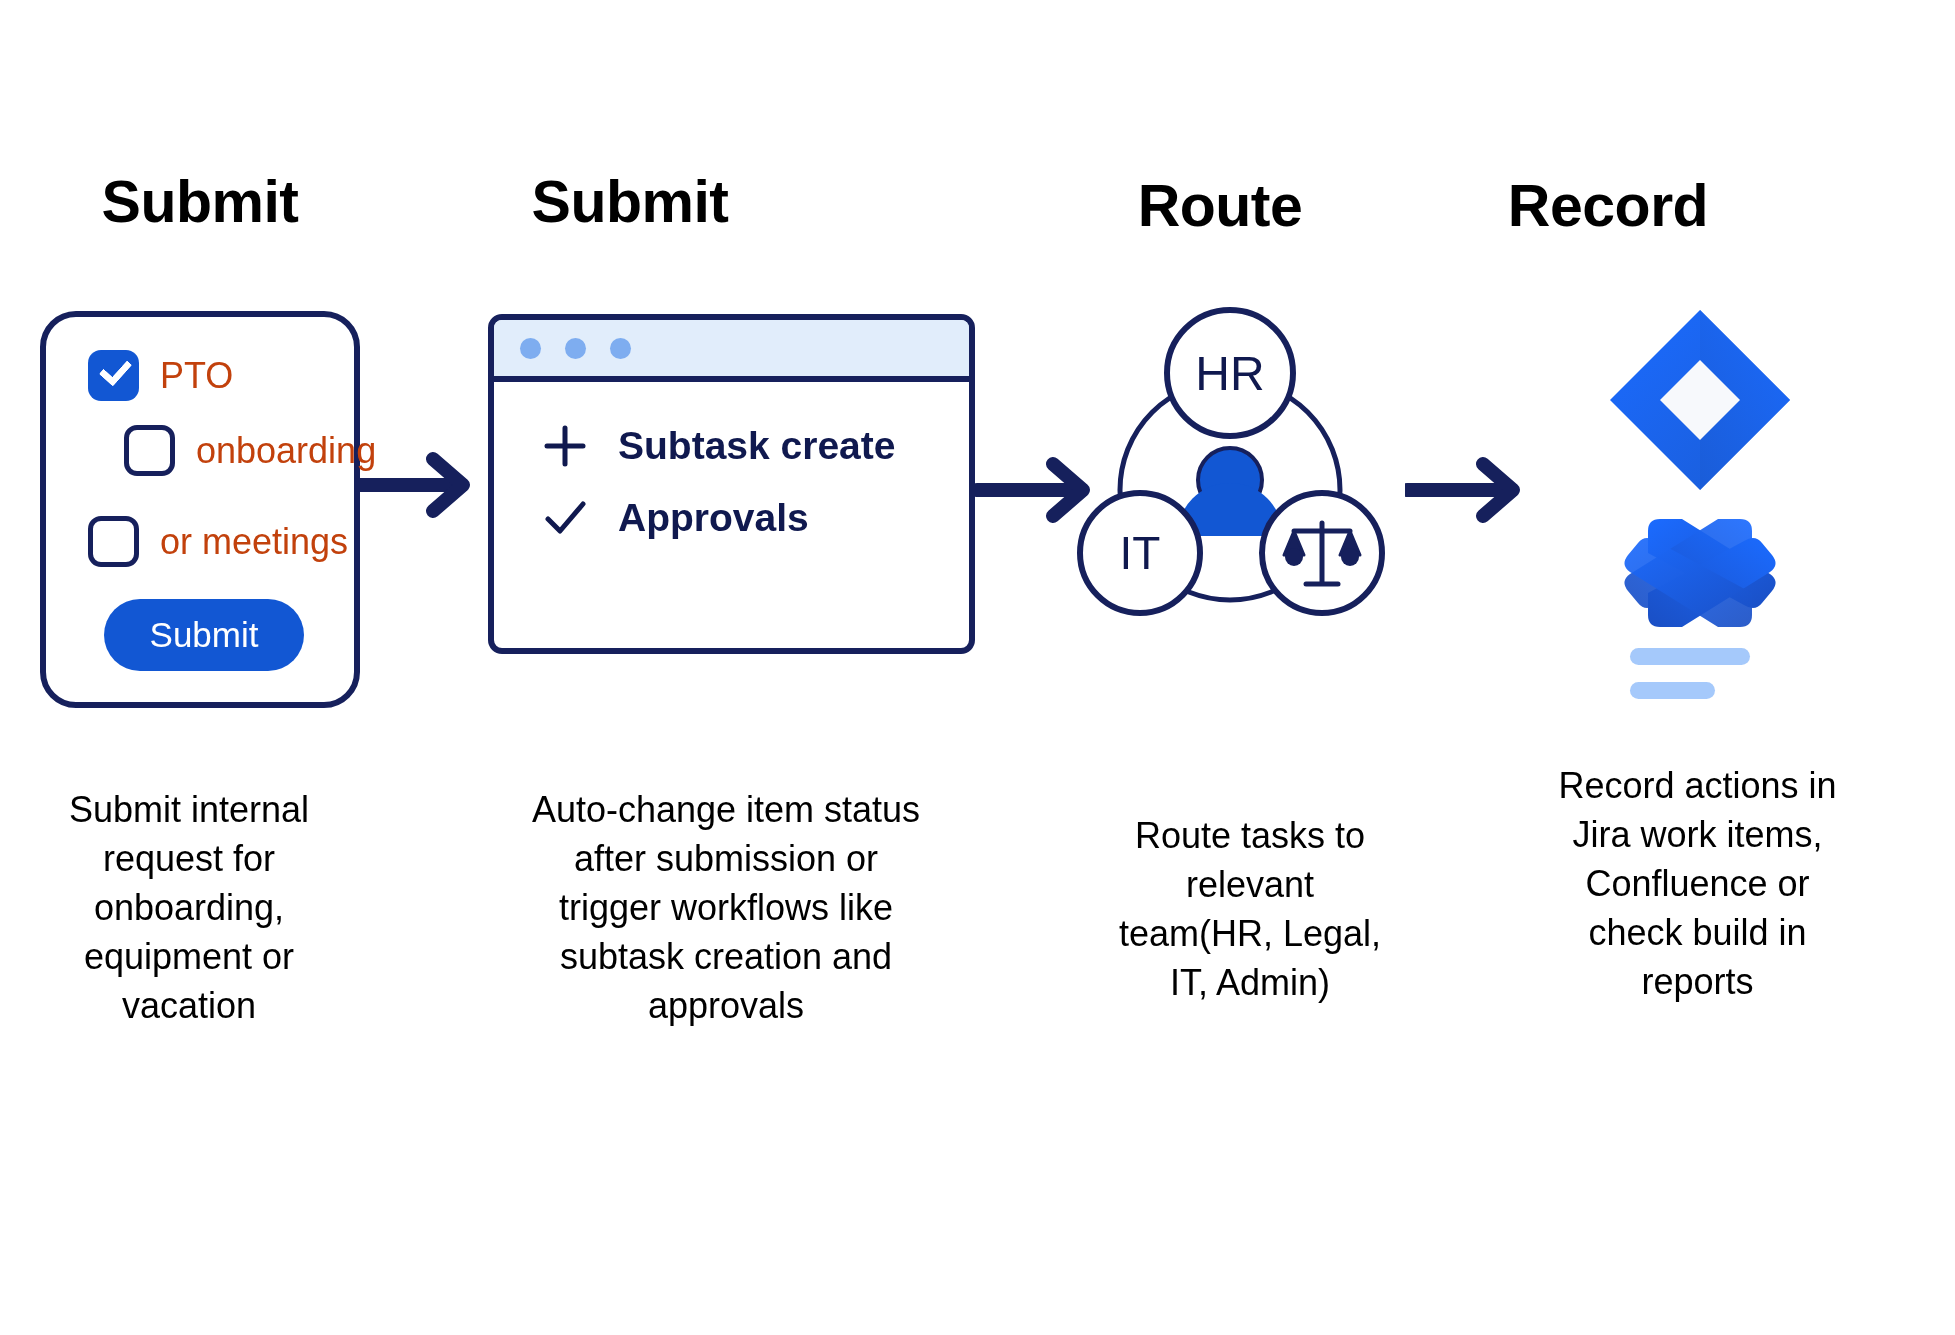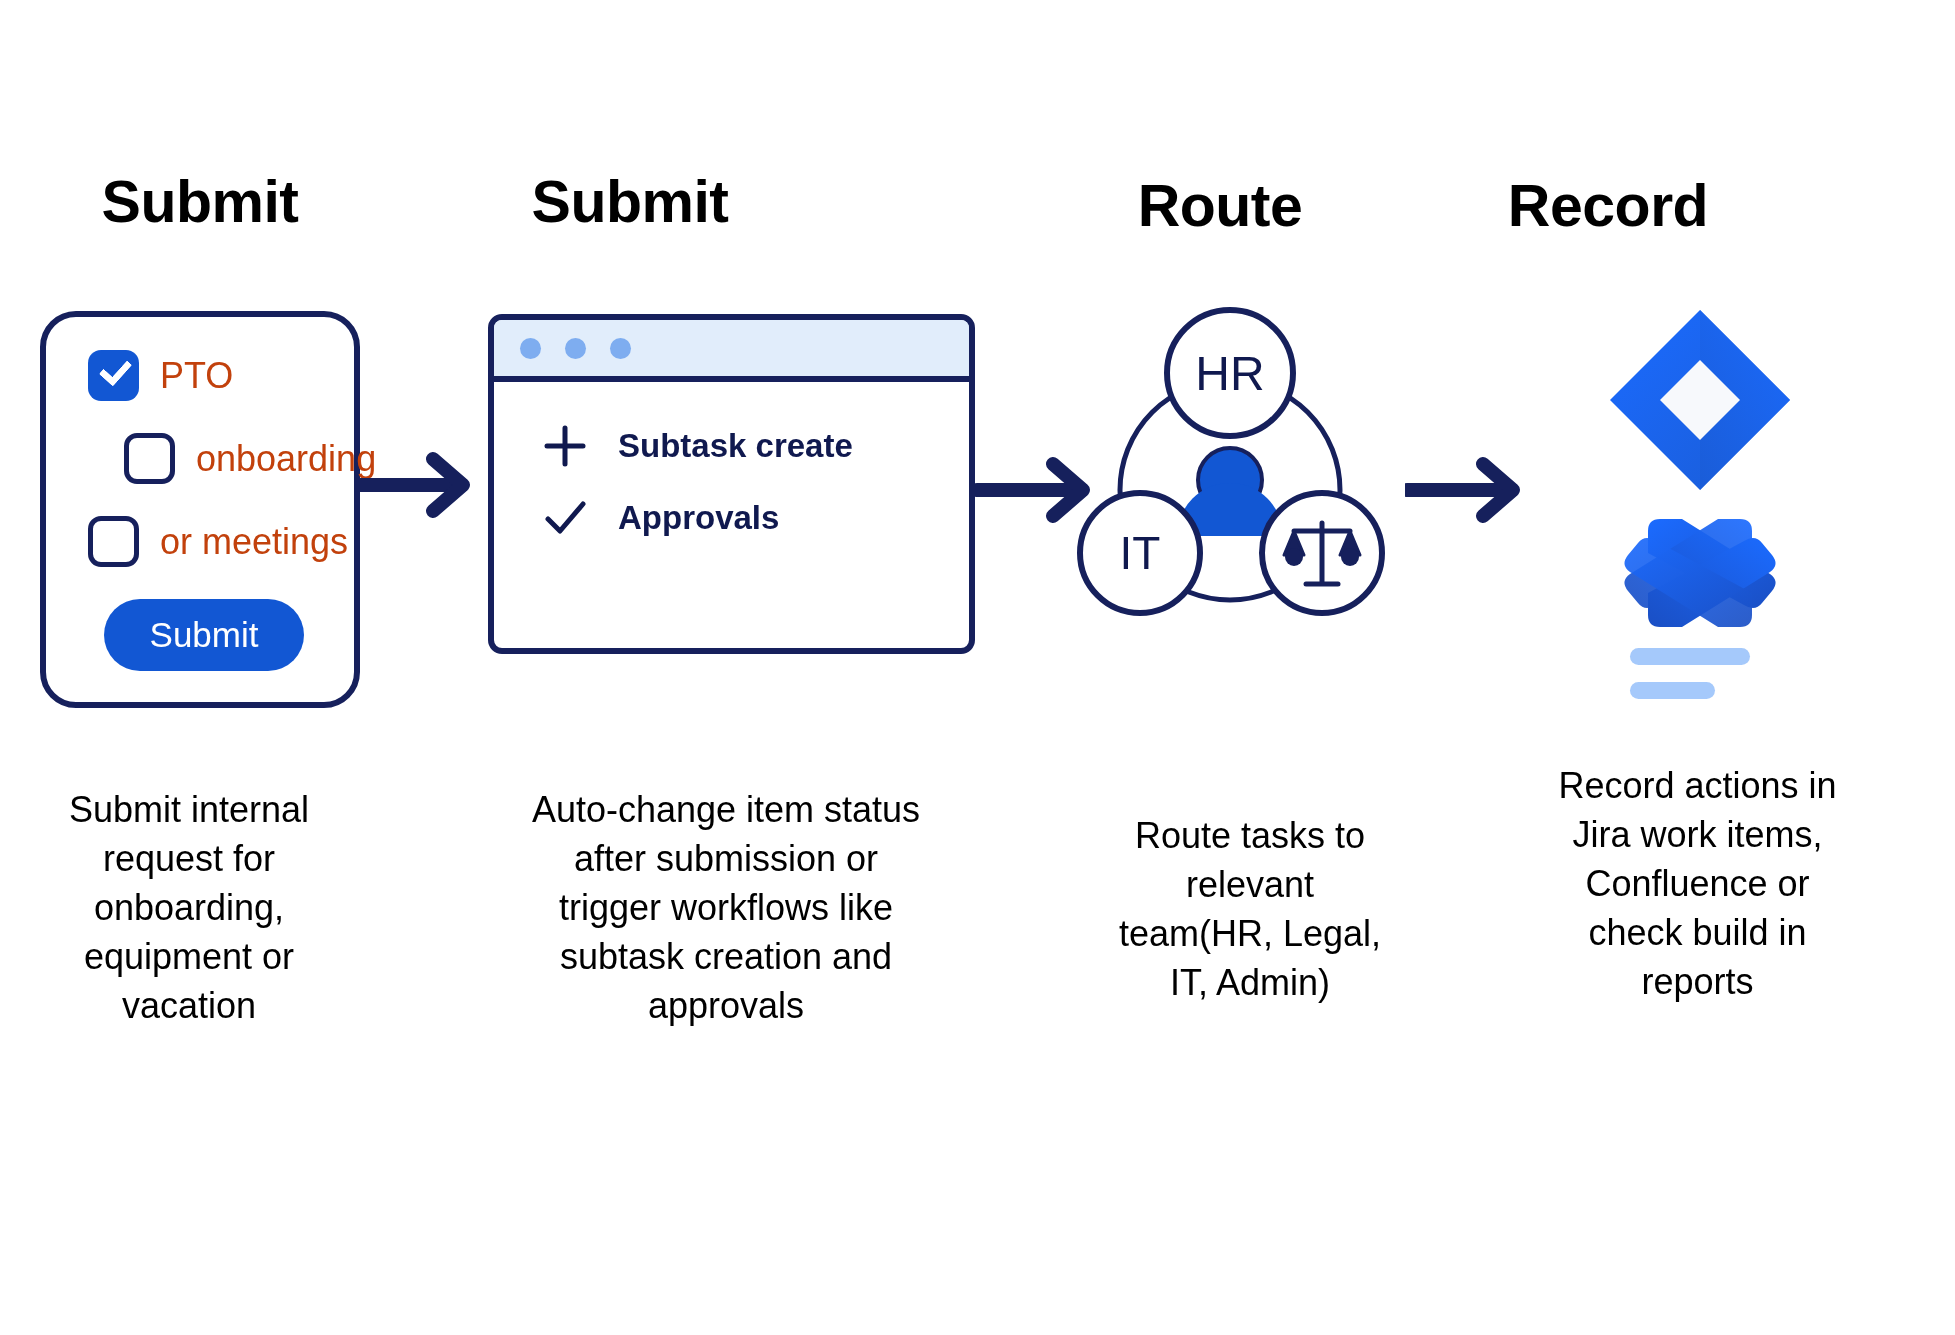--- a/index.html
+++ b/index.html
@@ -55,21 +55,21 @@
     border-radius: 36px;
     background: #ffffff;
   }
   .check-row {
     position: absolute;
     display: flex;
     align-items: center;
     left: 42px;
   }
   #check-row-0 { top: 33px; }
-  #check-row-1 { top: 116px; padding-left: 36px; }
+  #check-row-1 { top: 108px; padding-left: 36px; }
   #check-row-2 { top: 199px; }
 
   .cbox {
     width: 51px;
     height: 51px;
     border-radius: 13px;
     flex: 0 0 auto;
     position: relative;
   }
   .cbox.off {
@@ -156,21 +156,21 @@
   .trig-icon {
     width: 46px;
     height: 46px;
     flex: 0 0 auto;
     display: flex;
     align-items: center;
     justify-content: center;
   }
   .trig-label {
     margin-left: 30px;
-    font-size: 33px;
+    font-size: 39px;
     font-weight: bold;
     color: #10194f;
     white-space: nowrap;
   }
 
   
   #route-cluster {
     position: absolute;
     left: 1060px;
     top: 305px;

